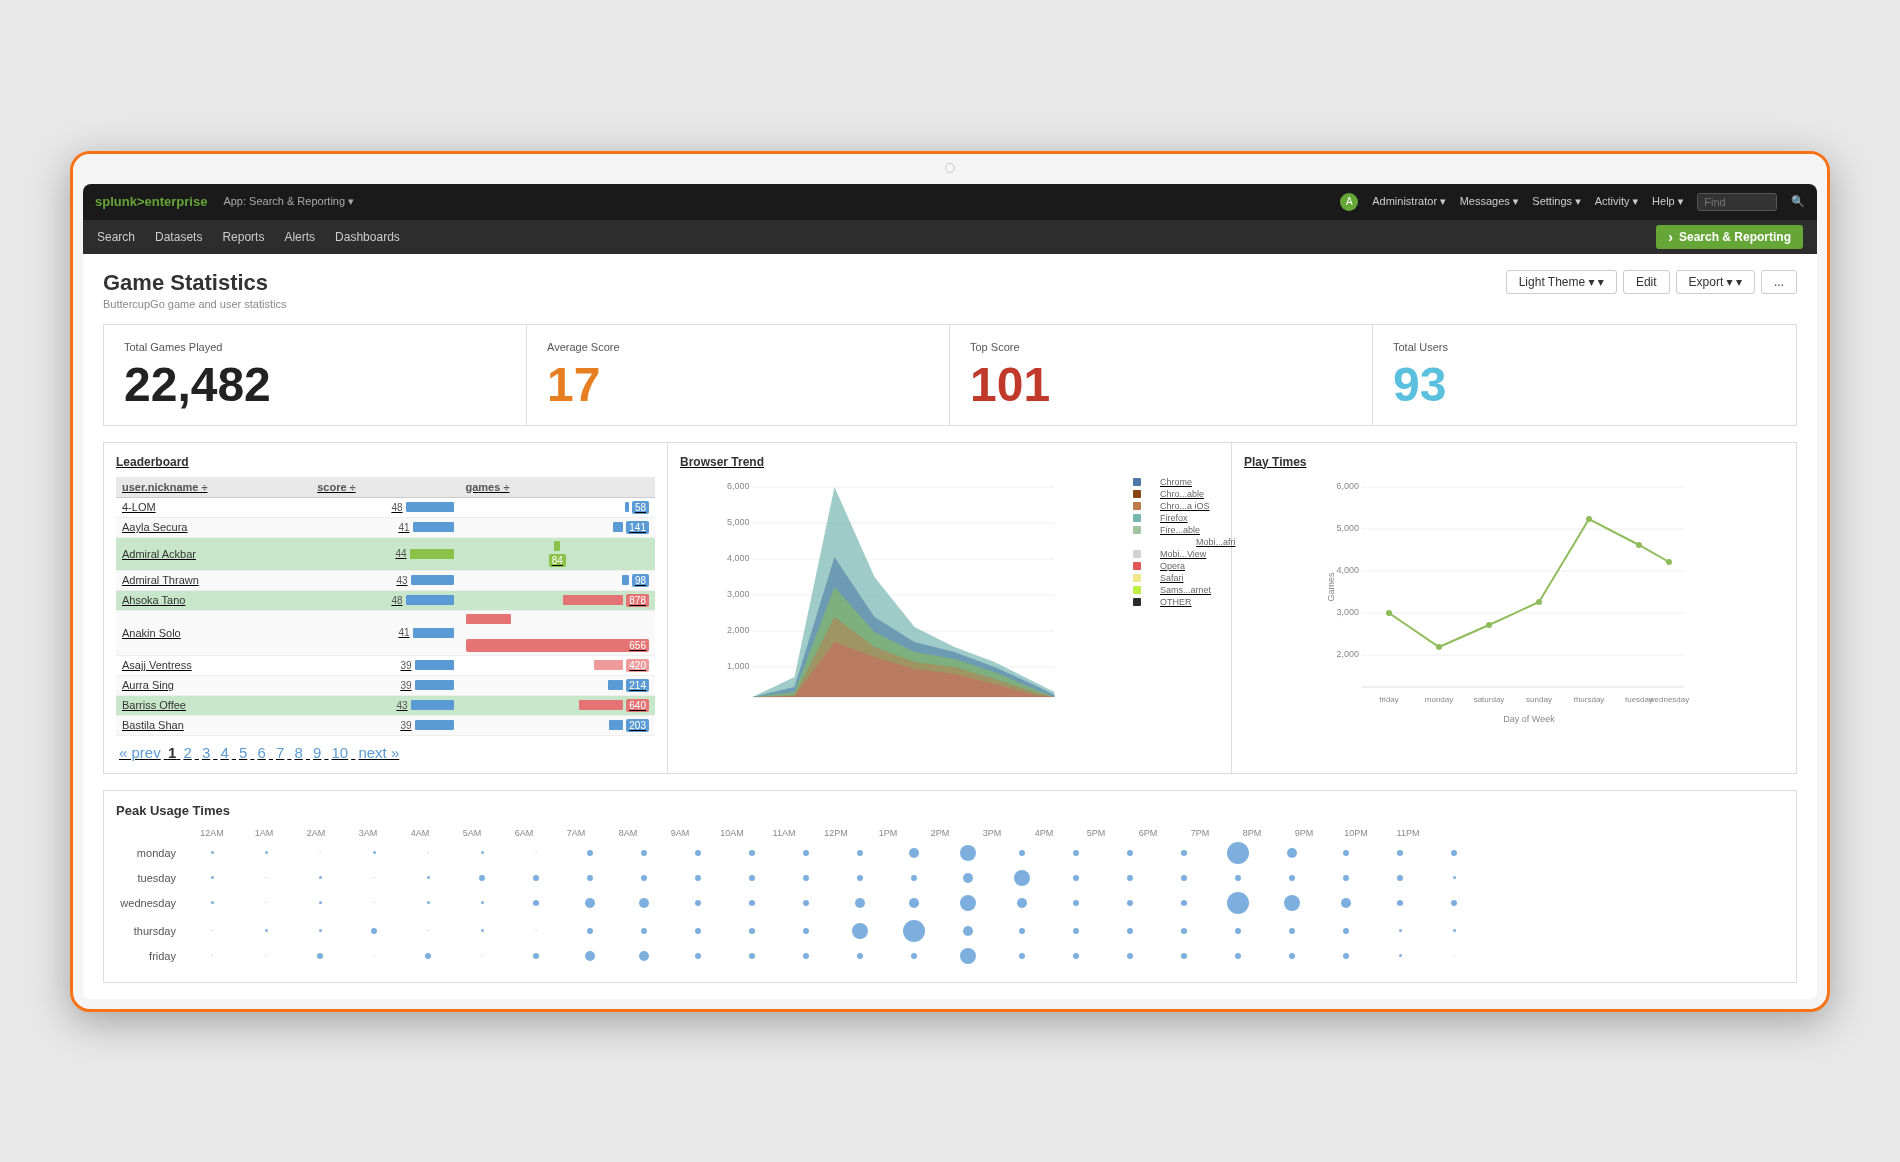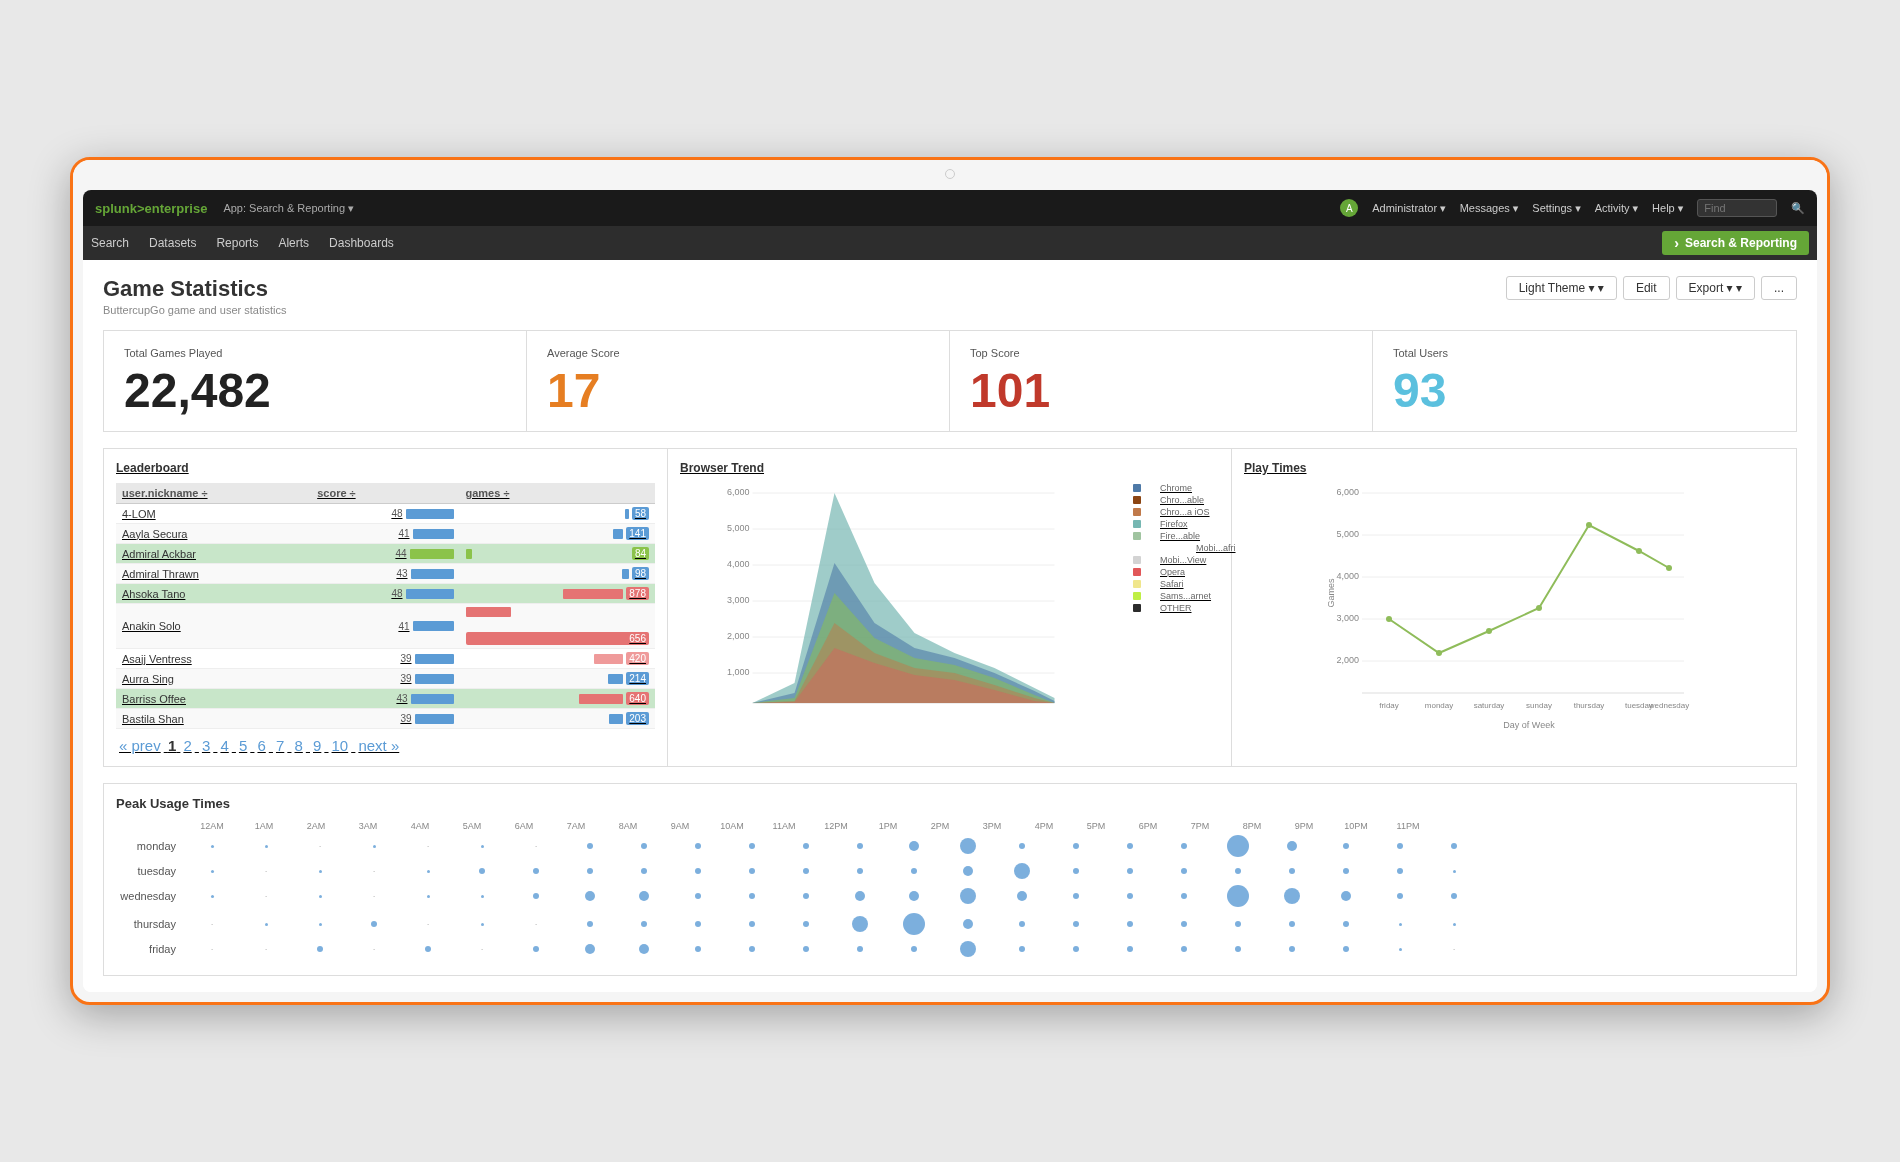--- a/index.html
+++ b/index.html
@@ -65,21 +65,21 @@
       padding: 2px 6px;
       border-radius: 3px;
       font-size: 11px;
       width: 80px;
     }
     
     .sec-nav {
       background: #2d2d2d;
       display: flex;
       align-items: center;
-      padding: 0 8px;
+      padding: 0 14px;
       height: 34px;
       font-size: 12px;
     }
     .sec-nav-items { display: flex; gap: 20px; flex: 1; }
     .sec-nav-items span { color: #ccc; cursor: pointer; padding: 8px 0; }
     .sec-nav-brand {
       background: #65a637;
       color: #fff;
       padding: 4px 12px;
       border-radius: 3px;
@@ -355,21 +355,21 @@
   </tr>
                 <tr style="background: rgb(200, 230, 201);">
     <td style="font-size:11px;color:#333;">Admiral Ackbar</td>
     <td style="text-align:right;">
       <div style="display:flex;align-items:center;gap:3px;justify-content:flex-end;">
         <span style="font-size:10px;color:#555;">44</span>
         <div style="width:44px;height:10px;background:#8bc34a;border-radius:1px;"></div>
       </div>
     </td>
     <td style="text-align:right;">
-      <div style="display:flex;align-items:center;gap:3px;justify-content:space-between;">
+      <div style="display:flex;align-items:center;gap:3px;justify-content:flex-start;flex-direction:column;">
         <div style="width:6px;height:10px;background:#8bc34a;border-radius:1px;"></div>
         <span style="font-size:10px;color:#fff;background:#8bc34a;padding:1px 3px;border-radius:2px;">84</span>
       </div>
     </td>
   </tr>
                 <tr style="background: rgb(245, 245, 245);">
     <td style="font-size:11px;color:#333;">Admiral Thrawn</td>
     <td style="text-align:right;">
       <div style="display:flex;align-items:center;gap:3px;justify-content:flex-end;">
         <span style="font-size:10px;color:#555;">43</span>

